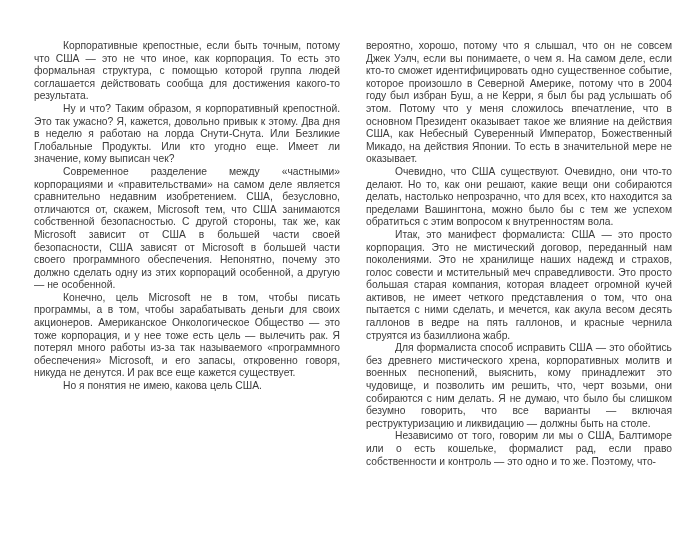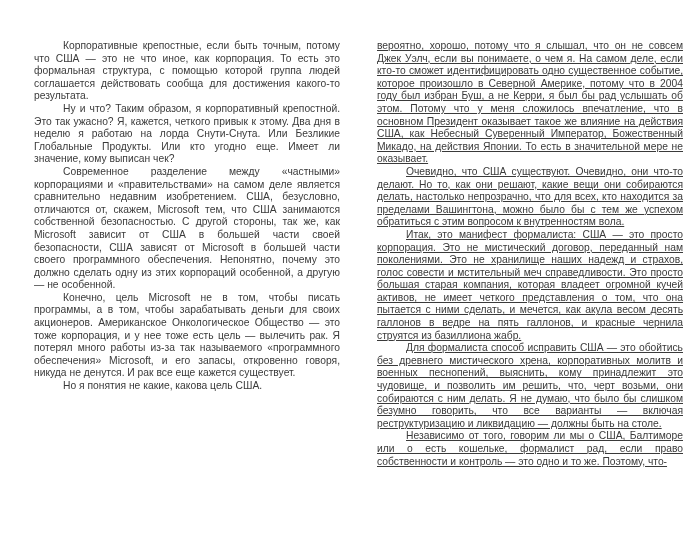--- a/index.html
+++ b/index.html
@@ -28,21 +28,21 @@
   .column p {
     margin: 0;
     text-indent: 29px;
     hyphens: auto;
     -webkit-hyphens: auto;
   }
   .column p.no-indent {
     text-indent: 0;
   }
   .column.left  { left: 34px; }
-  .column.right { left: 377px; text-decoration: underline; }
+  .column.right { left: 366px; }
   .pagenum {
     position: absolute;
     top: 499px;
     width: 306px;
     text-align: left;
     font-size: 16px;
     color: #3a3a3a;
   }
   .pagenum.left  { left: 34px; }
   .pagenum.right { left: 359px; }
@@ -62,24 +62,24 @@
     filter: blur(0.6px);
   }
 </style>
 </head>
 <body>
 
 <div class="spread">
 
   <section class="column left">
     <p>Корпоративные крепостные, если быть точным, потому что США — это не что иное, как корпорация. То есть это формальная структура, с помощью которой группа людей соглашается действовать сообща для достижения какого-то результата.</p>
-    <p>Ну и что? Таким образом, я корпоративный крепостной. Это так ужасно? Я, кажется, четкого привык к этому. Два дня в неделю я работаю на лорда Снути-Снута. Или Безликие Глобальные Продукты. Или кто угодно еще. Имеет ли значение, кому выписан чек?</p>
+    <p>Ну и что? Таким образом, я корпоративный крепостной. Это так ужасно? Я, кажется, довольно привык к этому. Два дня в неделю я работаю на лорда Снути-Снута. Или Безликие Глобальные Продукты. Или кто угодно еще. Имеет ли значение, кому выписан чек?</p>
     <p>Современное разделение между «частными» корпорациями и «правительствами» на самом деле является сравнительно недавним изобретением. США, безусловно, отличаются от, скажем, Microsoft тем, что США занимаются собственной безопасностью. С другой стороны, так же, как Microsoft зависит от США в большей части своей безопасности, США зависят от Microsoft в большей части своего программного обеспечения. Непонятно, почему это должно сделать одну из этих корпораций особенной, а другую — не особенной.</p>
     <p>Конечно, цель Microsoft не в том, чтобы писать программы, а в том, чтобы зарабатывать деньги для своих акционеров. Американское Онкологическое Общество — это тоже корпорация, и у нее тоже есть цель — вылечить рак. Я потерял много работы из-за так называемого «программного обеспечения» Microsoft, и его запасы, откровенно говоря, никуда не денутся. И рак все еще кажется существует.</p>
-    <p>Но я понятия не какие, какова цель США.</p>
+    <p>Но я понятия не имею, какова цель США.</p>
   </section>
 
   <section class="column right">
     <p class="no-indent">вероятно, хорошо, потому что я слышал, что он не совсем Джек Уэлч, если вы понимаете, о чем я. На самом деле, если кто-то сможет идентифицировать одно существенное событие, которое произошло в Северной Америке, потому что в 2004 году был избран Буш, а не Керри, я был бы рад услышать об этом. Потому что у меня сложилось впечатление, что в основном Президент оказывает такое же влияние на действия США, как Небесный Суверенный Император, Божественный Микадо, на действия Японии. То есть в значительной мере не оказывает.</p>
     <p>Очевидно, что США существуют. Очевидно, они что-то делают. Но то, как они решают, какие вещи они собираются делать, настолько непрозрачно, что для всех, кто находится за пределами Вашингтона, можно было бы с тем же успехом обратиться с этим вопросом к внутренностям вола.</p>
     <p>Итак, это манифест формалиста: США — это просто корпорация. Это не мистический договор, переданный нам поколениями. Это не хранилище наших надежд и страхов, голос совести и мстительный меч справедливости. Это просто большая старая компания, которая владеет огромной кучей активов, не имеет четкого представления о том, что она пытается с ними сделать, и мечется, как акула весом десять галлонов в ведре на пять галлонов, и красные чернила струятся из базиллиона жабр.</p>
     <p>Для формалиста способ исправить США — это обойтись без древнего мистического хрена, корпоративных молитв и военных песнопений, выяснить, кому принадлежит это чудовище, и позволить им решить, что, черт возьми, они собираются с ним делать. Я не думаю, что было бы слишком безумно говорить, что все варианты — включая реструктуризацию и ликвидацию — должны быть на столе.</p>
     <p>Независимо от того, говорим ли мы о США, Балтиморе или о есть кошельке, формалист рад, если право собственности и контроль — это одно и то же. Поэтому, что-</p>
   </section>
 

